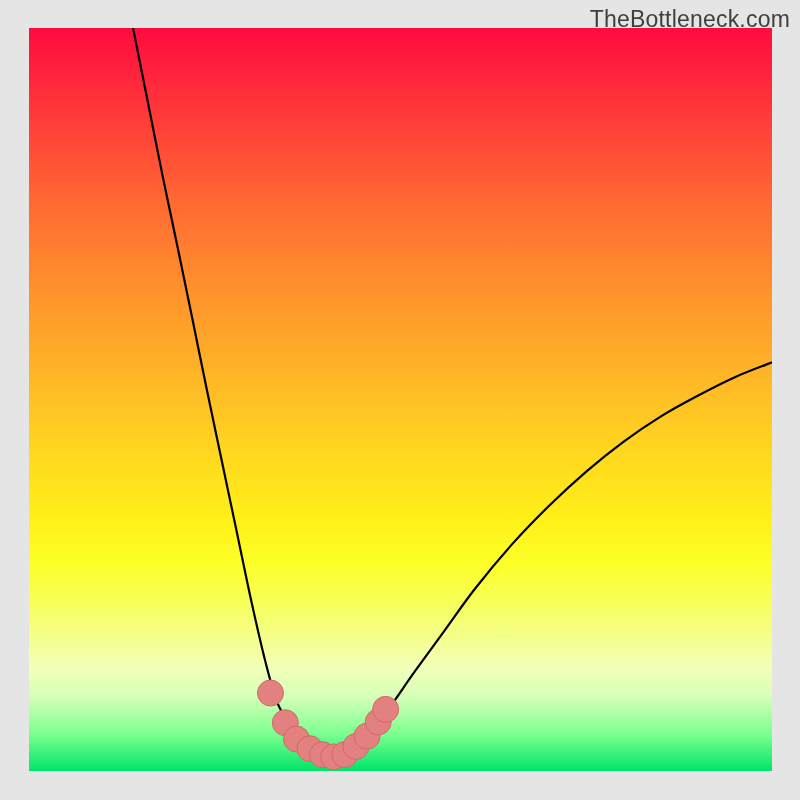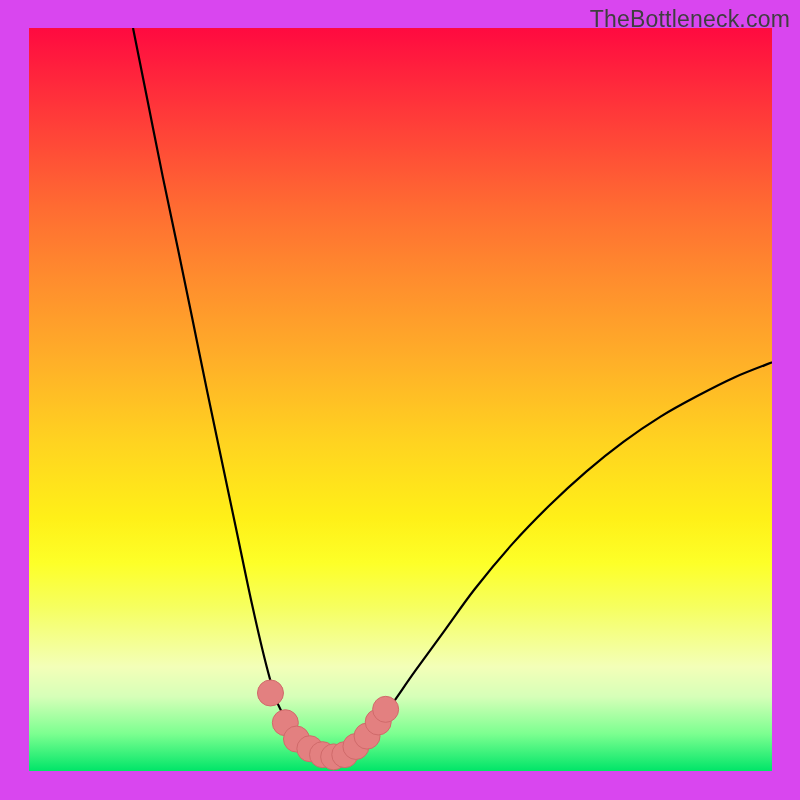--- a/index.html
+++ b/index.html
@@ -4,21 +4,21 @@
 <style>
   body {
     margin: 0;
     padding: 0;
     background: #fff;
   }
   .frame {
     position: relative;
     width: 800px;
     height: 800px;
-    background: #d946ef;
+    background: #e5e5e5;
     text-decoration: underline;
   }
   .plot {
     position: absolute;
     left: 29px;
     top: 28px;
     width: 743px;
     height: 743px;
     background: linear-gradient(to bottom,
       #ff0a40 0%,

